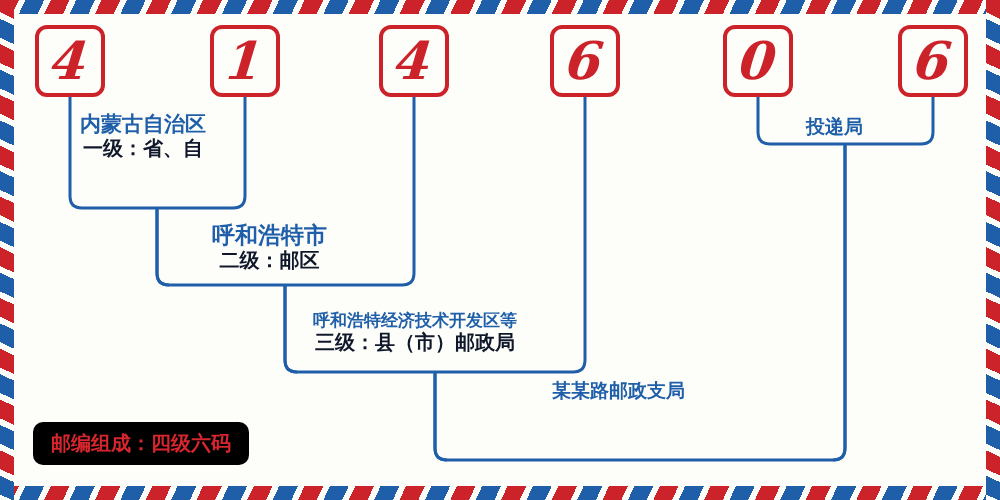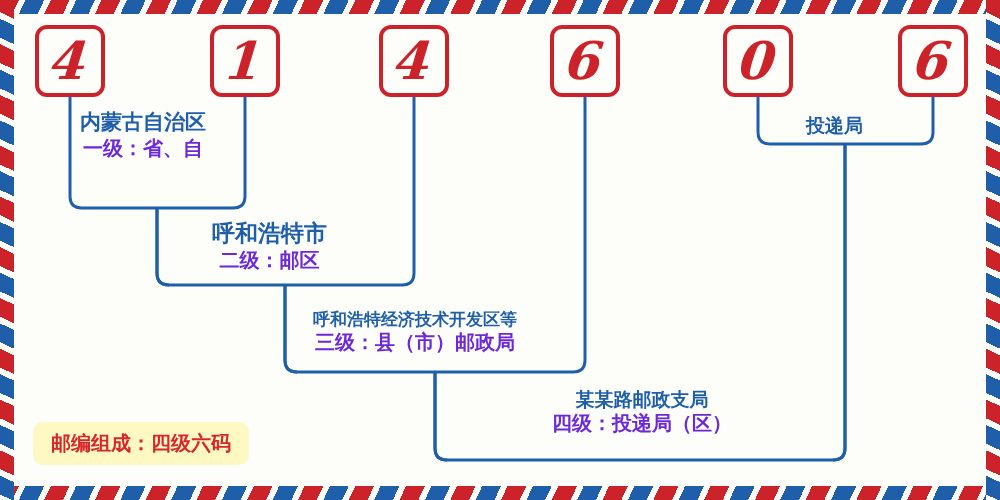--- a/index.html
+++ b/index.html
@@ -90,56 +90,56 @@
 
   
   .label-group {
     position: absolute;
     z-index: 5;
     text-align: center;
     line-height: 1.18;
     white-space: nowrap;
   }
   .lbl-name {
-    font-family: Liberation Mono, monospace;
+    font-family: Liberation Sans, sans-serif;
     font-weight: 700;
     color: #1f5fa9;
   }
   .lbl-level {
     font-family: "DejaVu Sans", "Liberation Sans", sans-serif;
     font-weight: 700;
-    color: #6d28d9;
+    color: #0f172a;
   }
 
   .g1 { left: 80px;  top: 112px; }
   .g1 .lbl-name  { font-size: 21px; }
   .g1 .lbl-level { font-size: 20px; }
 
   .g2 { left: 212px; top: 222px; }
   .g2 .lbl-name  { font-size: 23px; }
   .g2 .lbl-level { font-size: 20px; }
 
   .g3 { left: 313px; top: 311px; }
   .g3 .lbl-name  { font-size: 17px; }
   .g3 .lbl-level { font-size: 20px; }
 
-  .g4 { left: 552px; top: 390px; }
+  .g4 { left: 552px; top: 380px; }
   .g4 .lbl-name  { font-size: 19px; }
   .g4 .lbl-level { font-size: 20px; }
 
   .g5 { left: 806px; top: 116px; }
   .g5 .lbl-name  { font-size: 19px; }
 
   
   .caption-pill {
     position: absolute;
     left: 33px;
     top: 422px;
     padding: 8px 18px;
-    background: #fef9c3;
+    background: #000000;
     border-radius: 10px;
     z-index: 5;
   }
   .caption-text {
     font-family: "DejaVu Serif", "Liberation Serif", serif;
     font-weight: 700;
     font-size: 20px;
     color: #d7262d;
     white-space: nowrap;
   }
@@ -203,21 +203,20 @@
     <div class="lbl-level">三级：县（市）邮政局</div>
   </div>
 
   <div class="label-group g2">
     <div class="lbl-name">呼和浩特市</div>
     <div class="lbl-level">二级：邮区</div>
   </div>
 
   <div class="label-group g4">
     <div class="lbl-name">某某路邮政支局</div>
-    <div class="lbl-level">四级：投递局（区）</div>
   </div>
 
   <div class="label-group g5">
     <div class="lbl-name">投递局</div>
   </div>
 
   <div class="caption-pill">
     <span class="caption-text">邮编组成：四级六码</span>
   </div>
 

